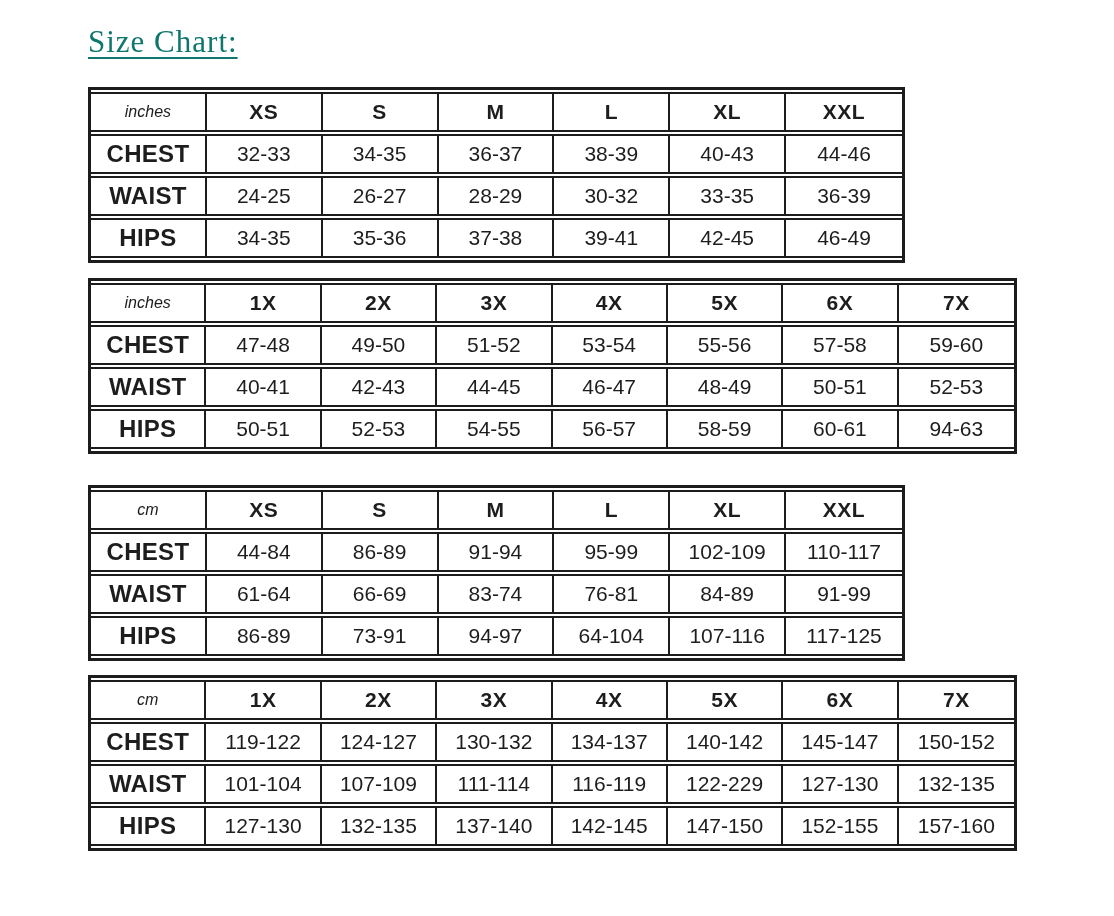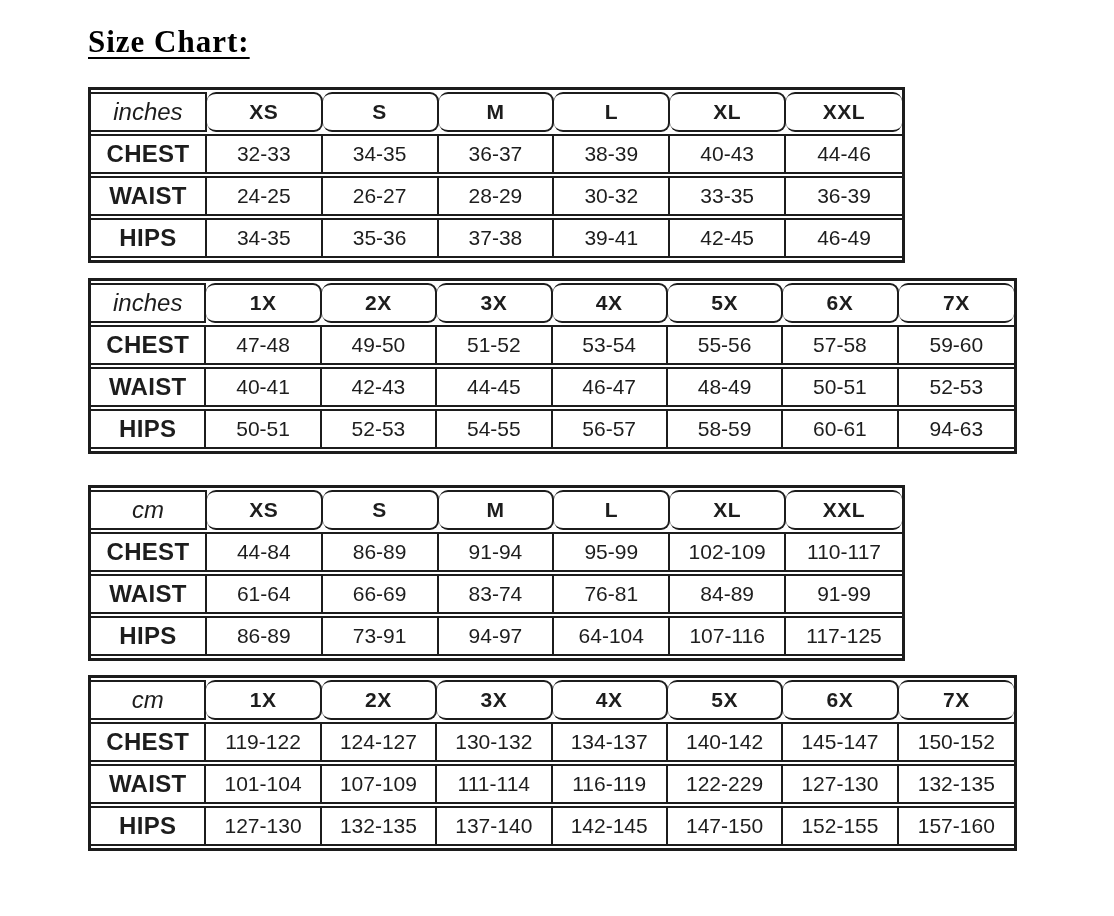--- a/index.html
+++ b/index.html
@@ -12,24 +12,24 @@
     height: 916px;
     font-family: "Liberation Sans", sans-serif;
     color: #1d1d1d;
     overflow: hidden;
   }
   .content {
     padding: 24px 0 0 88px;
   }
   .page-title {
     font-family: "Liberation Serif", "DejaVu Serif", serif;
-    font-weight: bold;
+    font-weight: normal;
     font-size: 31px;
     letter-spacing: 1px;
-    color: #000000;
+    color: #0f766e;
     text-decoration: underline;
     text-decoration-thickness: 2px;
     text-underline-offset: 5px;
     margin: 0 0 27px 0;
   }
   table.size-table {
     border-collapse: separate;
     border-spacing: 0 2px;
     border: 3px solid #1c1c1c;
     table-layout: fixed;
@@ -54,26 +54,25 @@
     font-weight: normal;
     white-space: nowrap;
   }
   .size-table th:last-child, .size-table td:last-child {
     border-right: none;
   }
   .size-table thead th.size-header {
     font-weight: bold;
     font-size: 21px;
     letter-spacing: 0.5px;
-    border-radius: 9px;
   }
   .size-table th.unit-header {
     font-style: italic;
     font-weight: normal;
-    font-size: 24px;
+    font-size: 16px;
   }
   .size-table tbody th.measure-label {
     font-weight: bold;
     font-size: 24px;
     letter-spacing: 0.3px;
   }
 </style>
 </head>
 <body>
 

